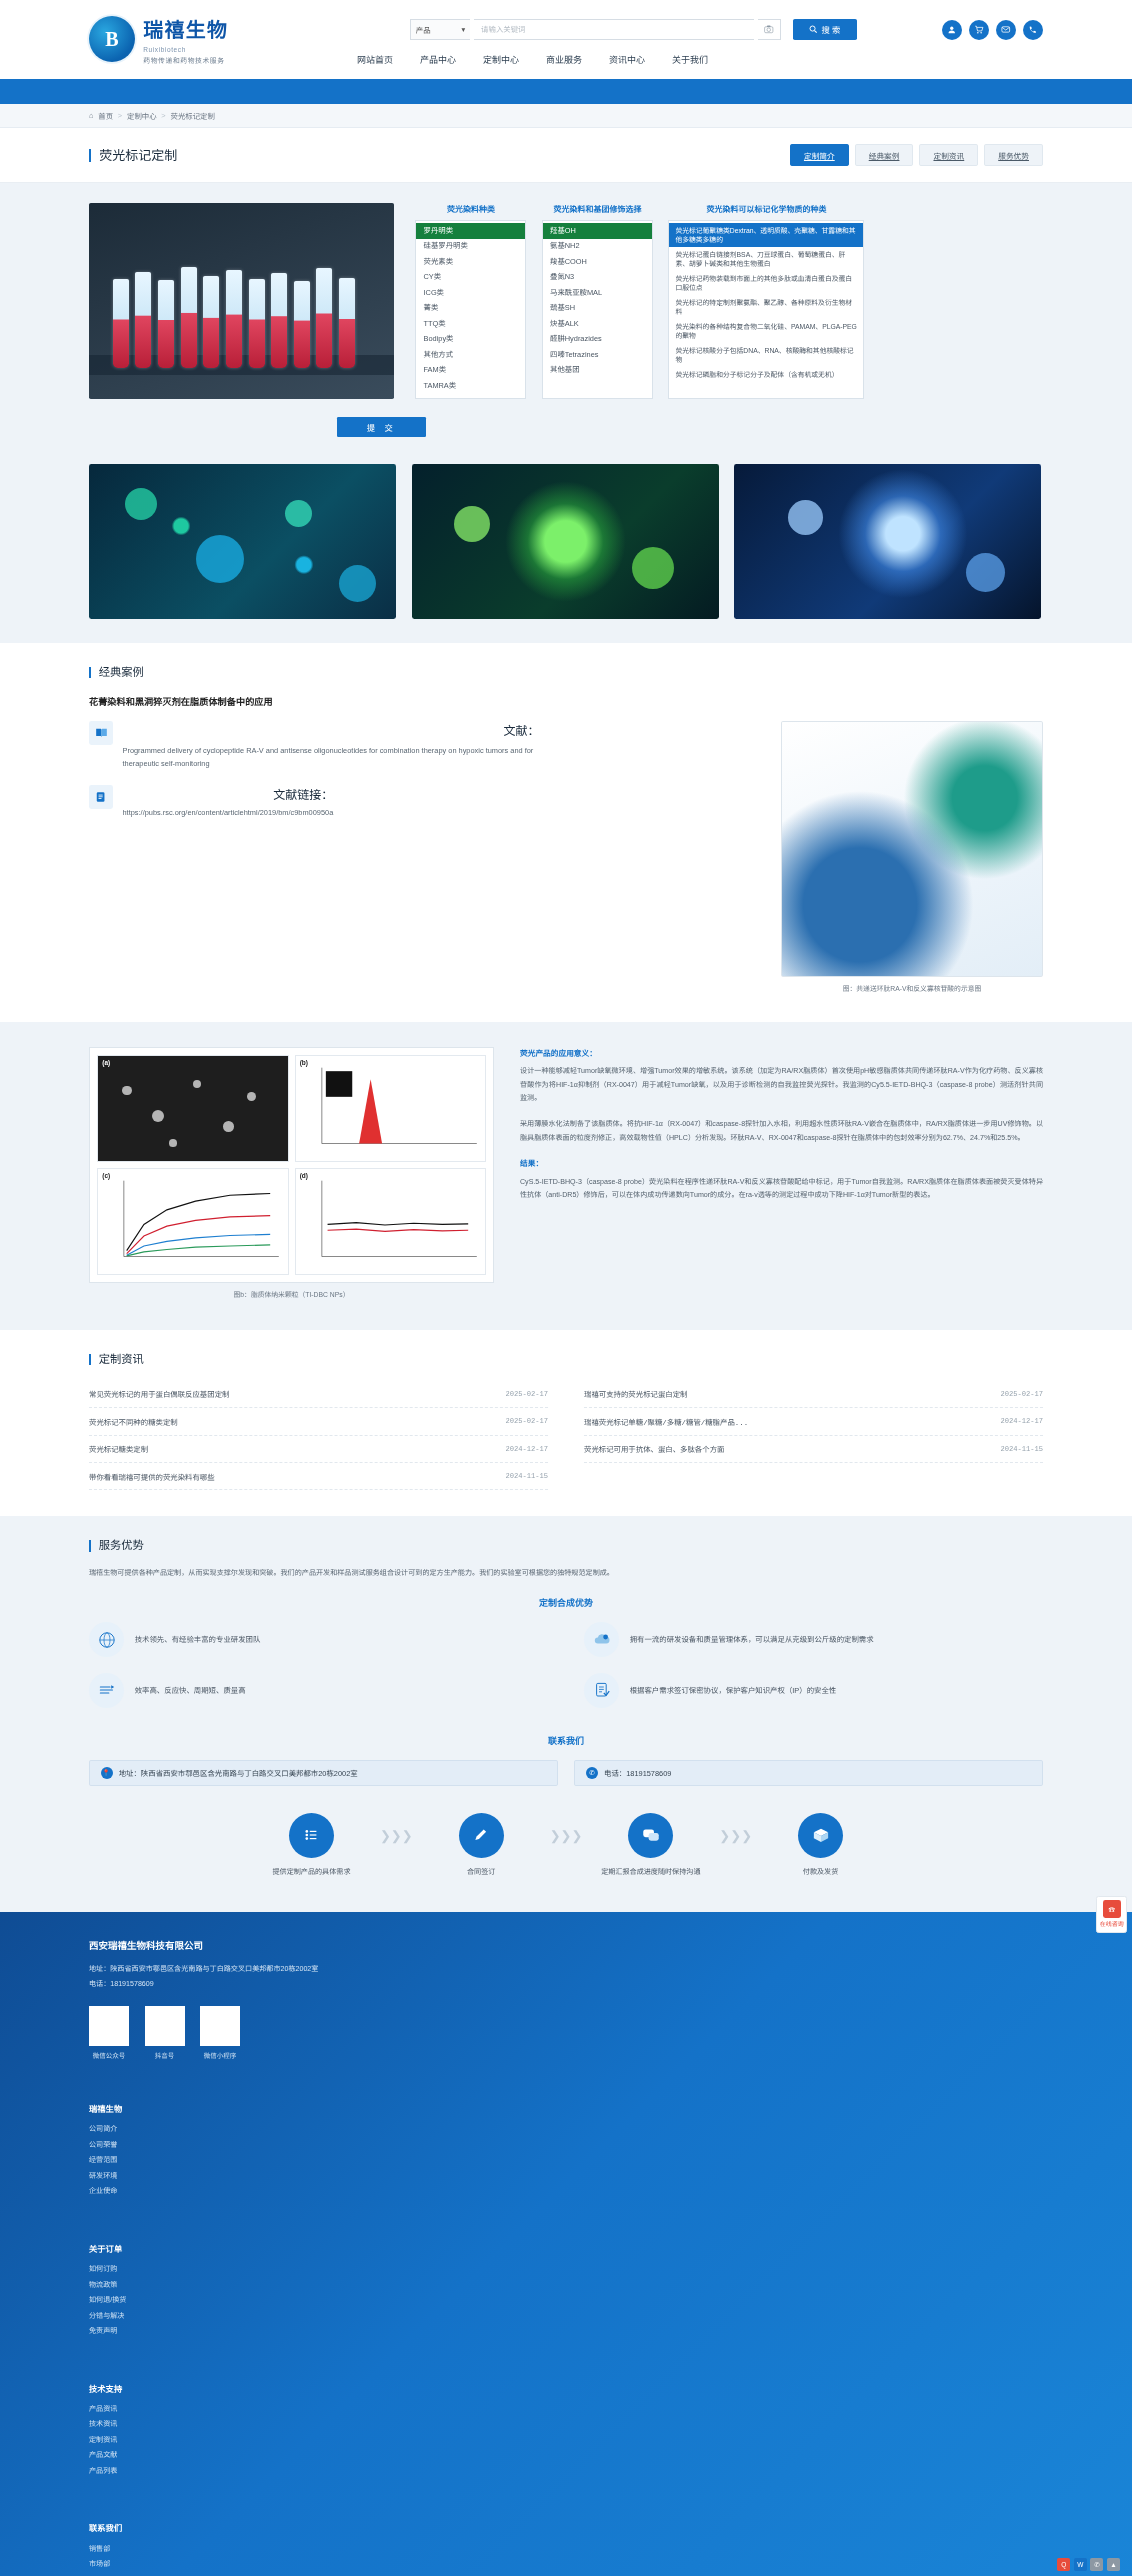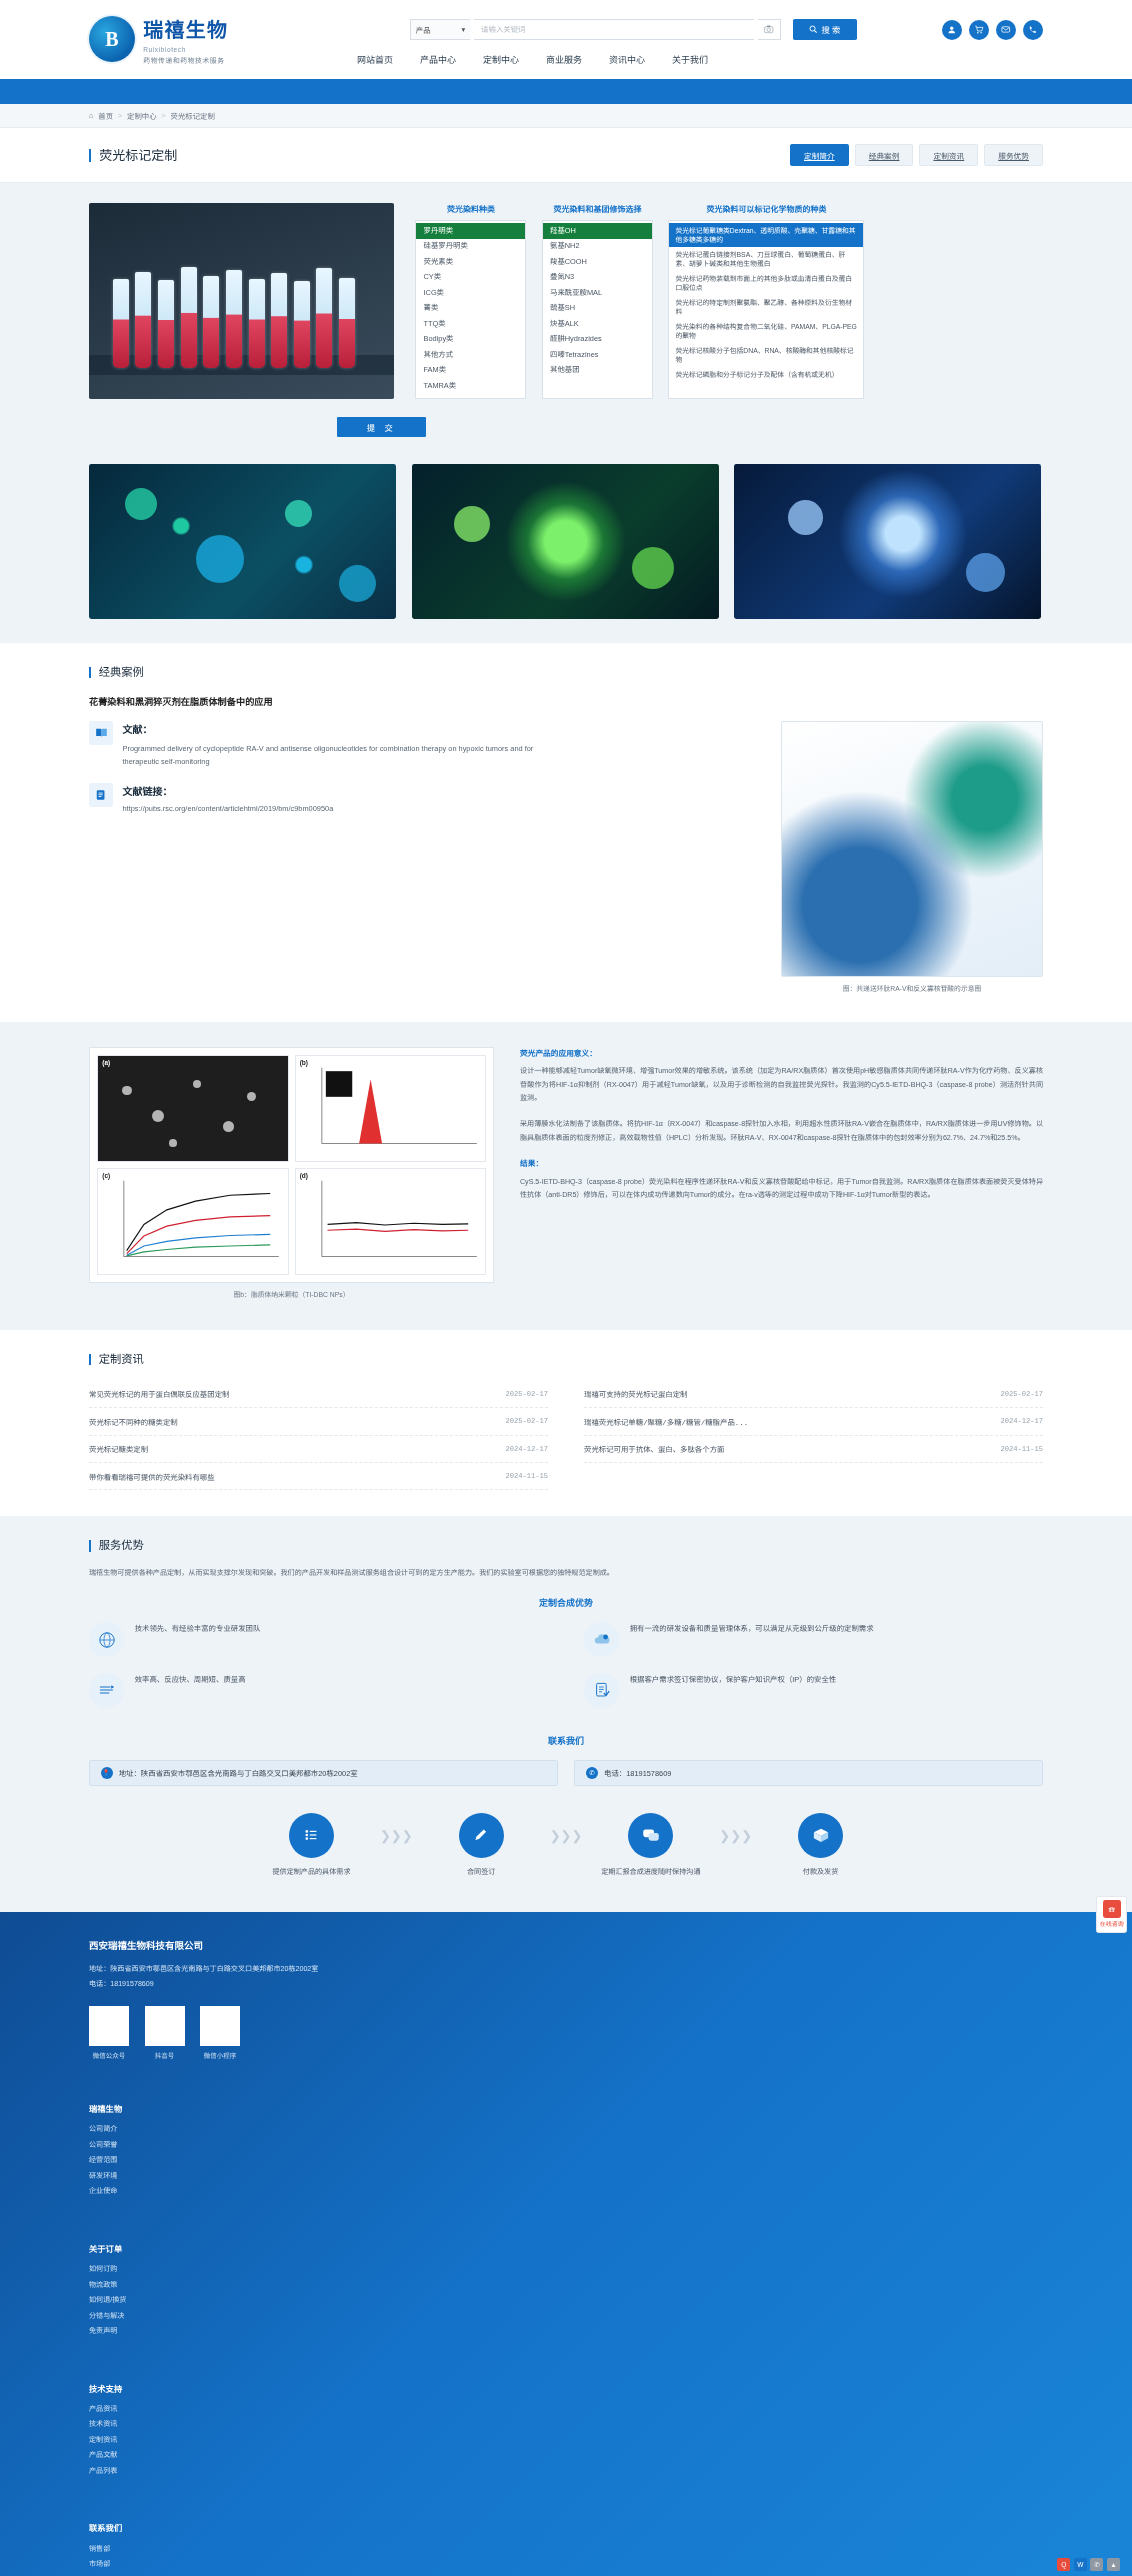--- a/index.html
+++ b/index.html
@@ -141,21 +141,21 @@
     margin-bottom: 15.5px;
   }
   .case-head { font-size: 9.2px; color:#222; font-weight:bold; margin-bottom: 13px;}
   .case-body { display:flex; gap:24px; }
   .case-left { flex:1; }
   .case-item { display:flex; gap:9.5px; margin-bottom: 15.5px; }
   .case-ico {
     width:24px;height:24px;flex:none;border-radius:2.4px;background:#eaf3fb;
     display:flex;align-items:center;justify-content:center;
   }
-  .case-lab { font-size:10px; color:#1a2b3c; font-weight:bold; margin-bottom:6px;}
+  .case-lab { font-size:12px; color:#1a2b3c; font-weight:normal; margin-bottom:6px;text-align:right;}
   .case-txt { font-size:7.4px; color:#5a6773; line-height:13px; max-width: 417px;}
   .case-link { font-size:7.4px; color:#5a6773; word-break:break-all;}
   .case-fig {
     width: 262px; height: 256px; border:0.6px solid #dde5ec; border-radius:1.8px; position:relative;
     background:
       radial-gradient(ellipse at 30% 72%, #2b6fb0 0 22%, transparent 44%),
       radial-gradient(circle at 78% 30%, #1e9c8a 0 12%, transparent 30%),
       linear-gradient(160deg,#ffffff,#eef5fb 55%,#e3eef7);
   }
   .fig-cap { font-size:6.8px; color:#6a7683; text-align:center; margin-top:6px;}
@@ -184,21 +184,21 @@
     border-bottom:0.6px dashed #e2e8ee; padding: 7.7px 0; font-size:7.4px; color:#4a5663;font-family:Liberation Mono, monospace;
   }
   .news-item .d { color:#97a3ae; font-size:7.1px; }
 
   
   .adv-sec { background:#eef3f8; padding: 24px 89px 36px; position:relative; overflow:hidden;}
   .adv-intro { font-size:7.1px; color:#5a6773; line-height:13.7px; margin-bottom:15.5px; max-width:893px;}
   .adv-sub { text-align:center; font-size:9px; color:#1472c8; font-weight:bold; margin: 10.7px 0 13px;}
   .adv-grid { display:flex; gap:36px; }
   .adv-col { flex:1; }
-  .adv-item { display:flex; gap:10.7px; align-items:flex-start; margin-bottom:15.5px;}
+  .adv-item { display:flex; gap:10.7px; align-items:center; margin-bottom:15.5px;}
   .adv-ico {
     width:35px;height:35px;border-radius:50%;flex:none;
     display:flex;align-items:center;justify-content:center;
     background:#e7f1fa; color:#1472c8;
   }
   .adv-tx { font-size:7.4px; color:#4a5663; line-height:13px;}
   .contact-row { display:flex; gap:16.7px; margin-top: 6px;}
   .contact-box {
     flex:1; background:#e3edf7; border:0.6px solid #d2e0ee; border-radius:1.8px;
     height:26px; display:flex; align-items:center; padding: 0 10.7px; gap:6px;

